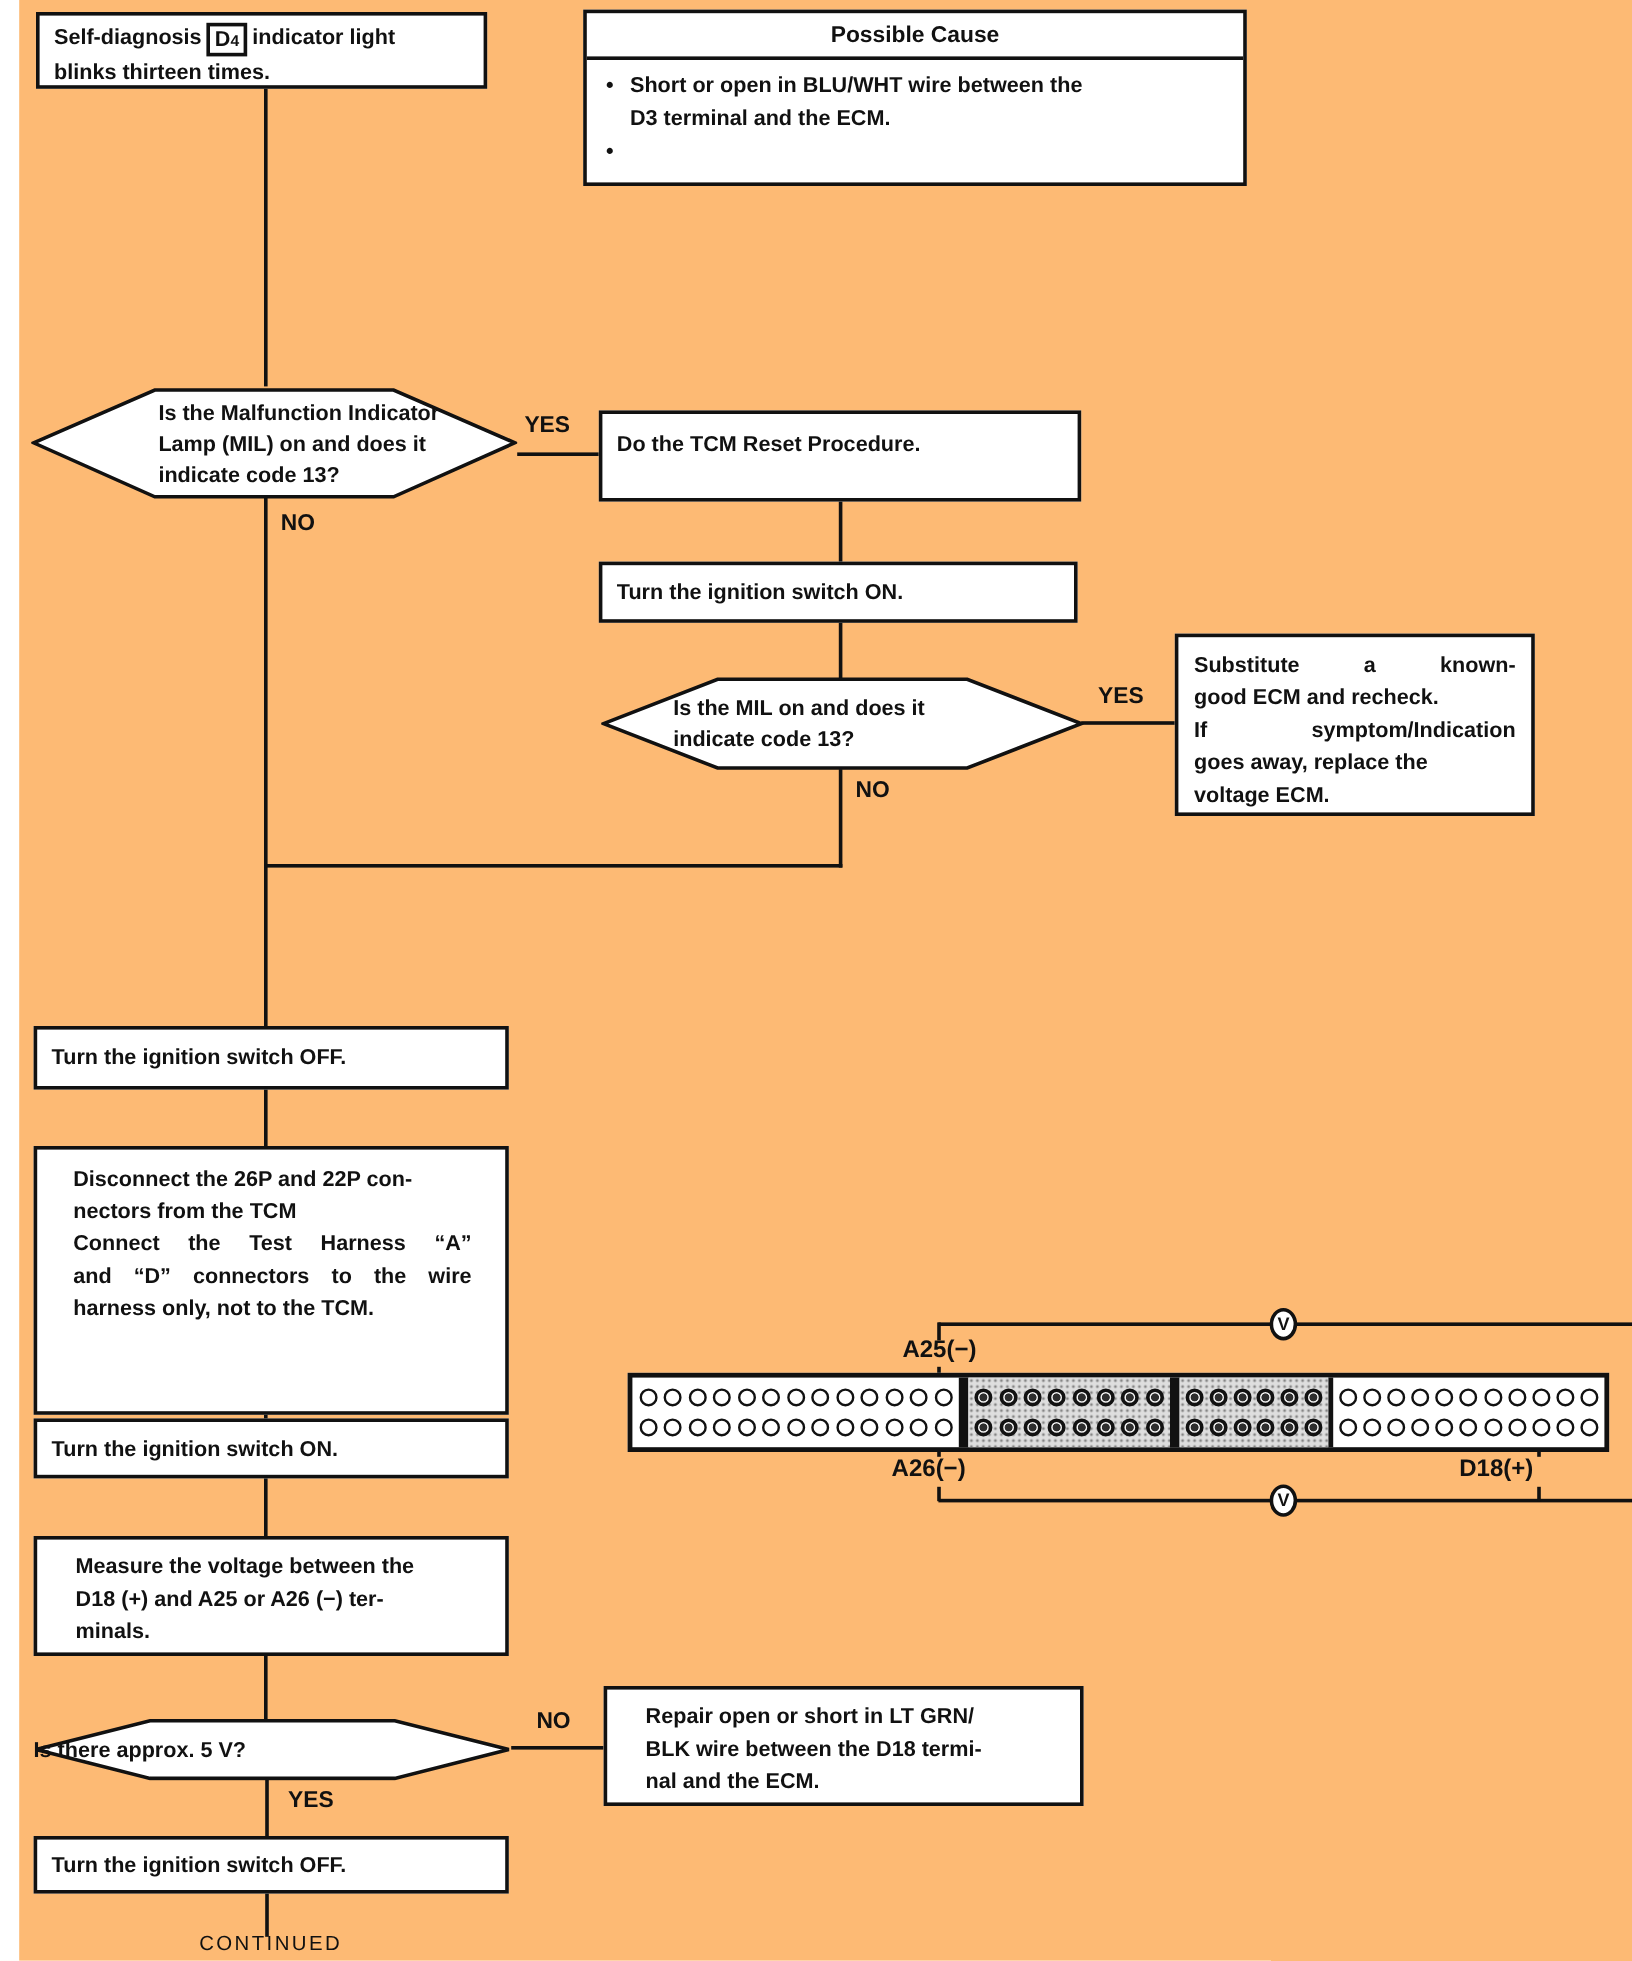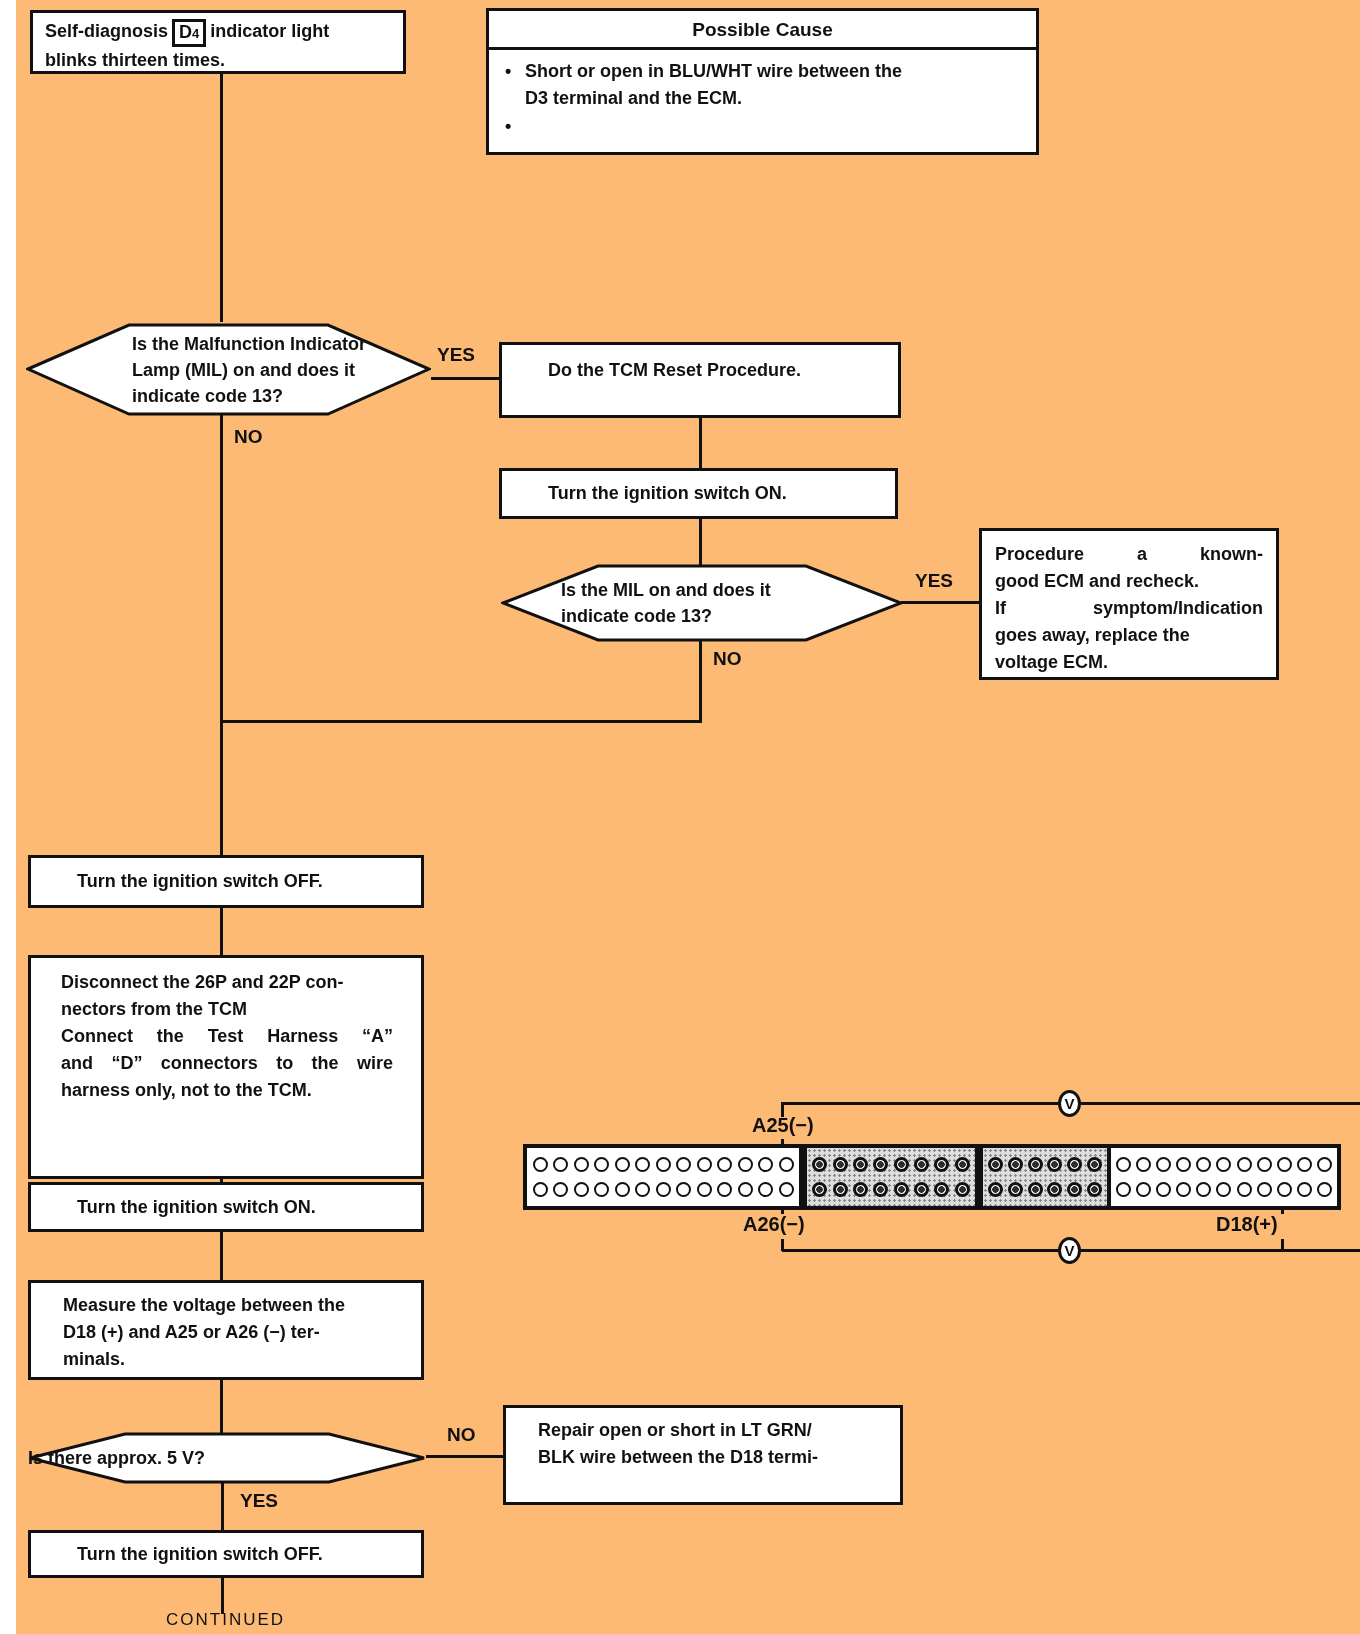--- a/index.html
+++ b/index.html
@@ -5,21 +5,21 @@
   html,body{margin:0;padding:0;background:#fff;}
   #canvas{
     position:relative;width:1360px;height:1634px;background:#fdba74;
     font-family:"Liberation Sans", sans-serif;color:#111;margin-left:16px;
   }
   
   .fbox{
     position:absolute;background:#fff;border:3px solid #111;
     font-weight:700;font-size:18px;line-height:27px;box-sizing:border-box;
   }
-  .step{display:flex;align-items:center;padding-left:46px;padding-right:10px;}
+  .step{display:flex;align-items:center;padding-left:12px;padding-right:10px;}
   .fline{position:absolute;background:#111;}
   .branch-label{position:absolute;font-weight:700;font-size:19px;}
   .hexwrap{position:absolute;}
   .hexwrap svg{position:absolute;left:0;top:0;}
   .hextext{
     position:absolute;top:0;bottom:0;display:flex;flex-direction:column;
     justify-content:center;font-weight:700;font-size:18px;line-height:26px;
   }
   .jline{text-align:justify;text-align-last:justify;}
   
@@ -153,21 +153,21 @@
     </svg>
     <div class="hextext" style="left:60px;right:36px;">
       <span>Is the MIL on and does it</span>
       <span>indicate code 13?</span>
     </div>
   </div>
   <div class="branch-label" style="left:899px;top:570px;">YES</div>
   <div class="branch-label" style="left:697px;top:648px;">NO</div>
 
   <div class="fbox" id="sub-box">
-    <span class="jline">Procedure a known-</span>
+    <span class="jline">Substitute a known-</span>
     <span>good ECM and recheck.</span>
     <span class="jline">If symptom/Indication</span>
     <span>goes away, replace the</span>
     <span>voltage ECM.</span>
   </div>
 
   <div class="fbox step" id="off1-box">
     <span>Turn the ignition switch OFF.</span>
   </div>
 
@@ -196,20 +196,21 @@
     <div class="hextext" style="left:0;right:0;">
       <span>Is there approx. 5 V?</span>
     </div>
   </div>
   <div class="branch-label" style="left:431px;top:1424px;">NO</div>
   <div class="branch-label" style="left:224px;top:1490px;">YES</div>
 
   <div class="fbox" id="rep-box">
     <span>Repair open or short in LT GRN/</span>
     <span>BLK wire between the D18 termi-</span>
+    <span>nal and the ECM.</span>
   </div>
 
   <div class="fbox step" id="off2-box">
     <span>Turn the ignition switch OFF.</span>
   </div>
 
   <div id="continued">CONTINUED</div>
 
   <div class="fline" style="left:766px;top:1102px;width:581px;height:3px;"></div>
   <div class="fline" style="left:1344px;top:1102px;width:3px;height:150px;"></div>

